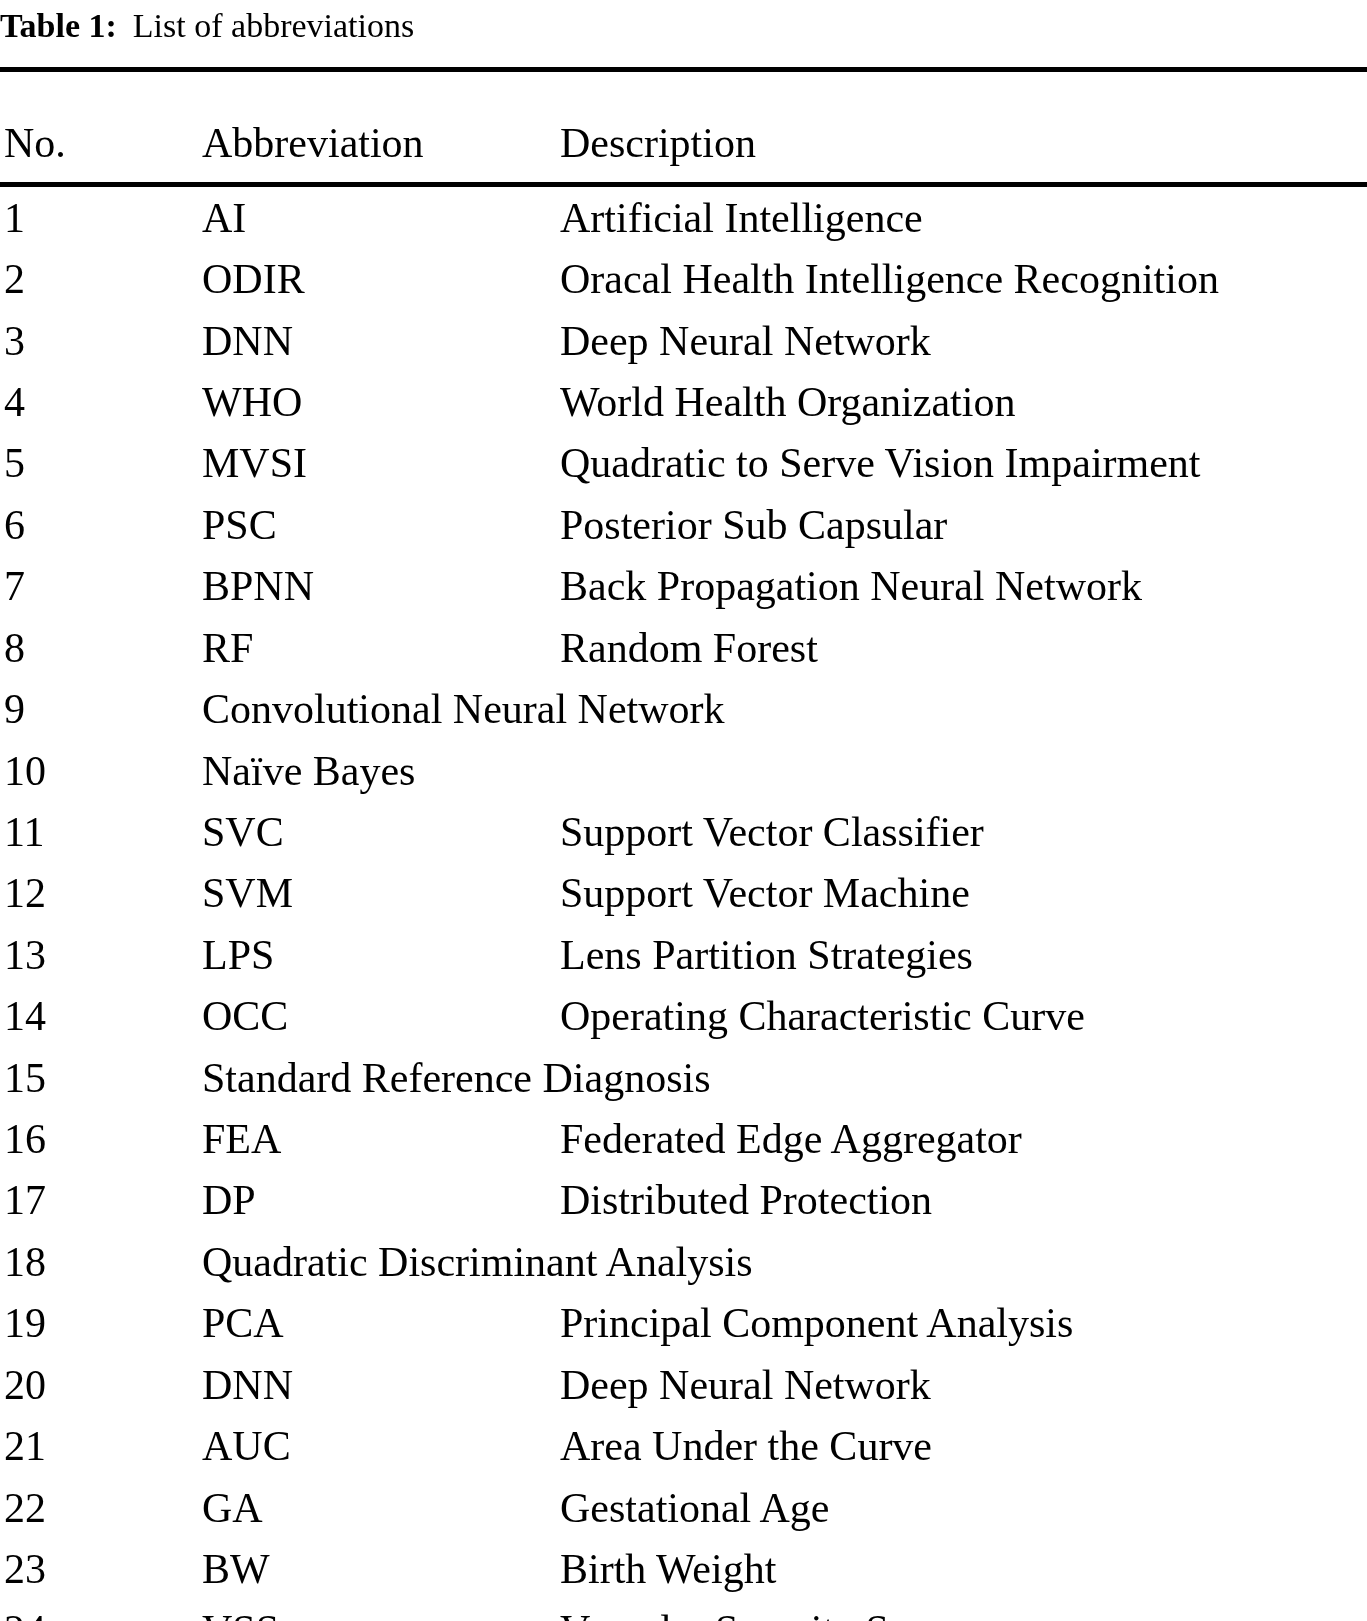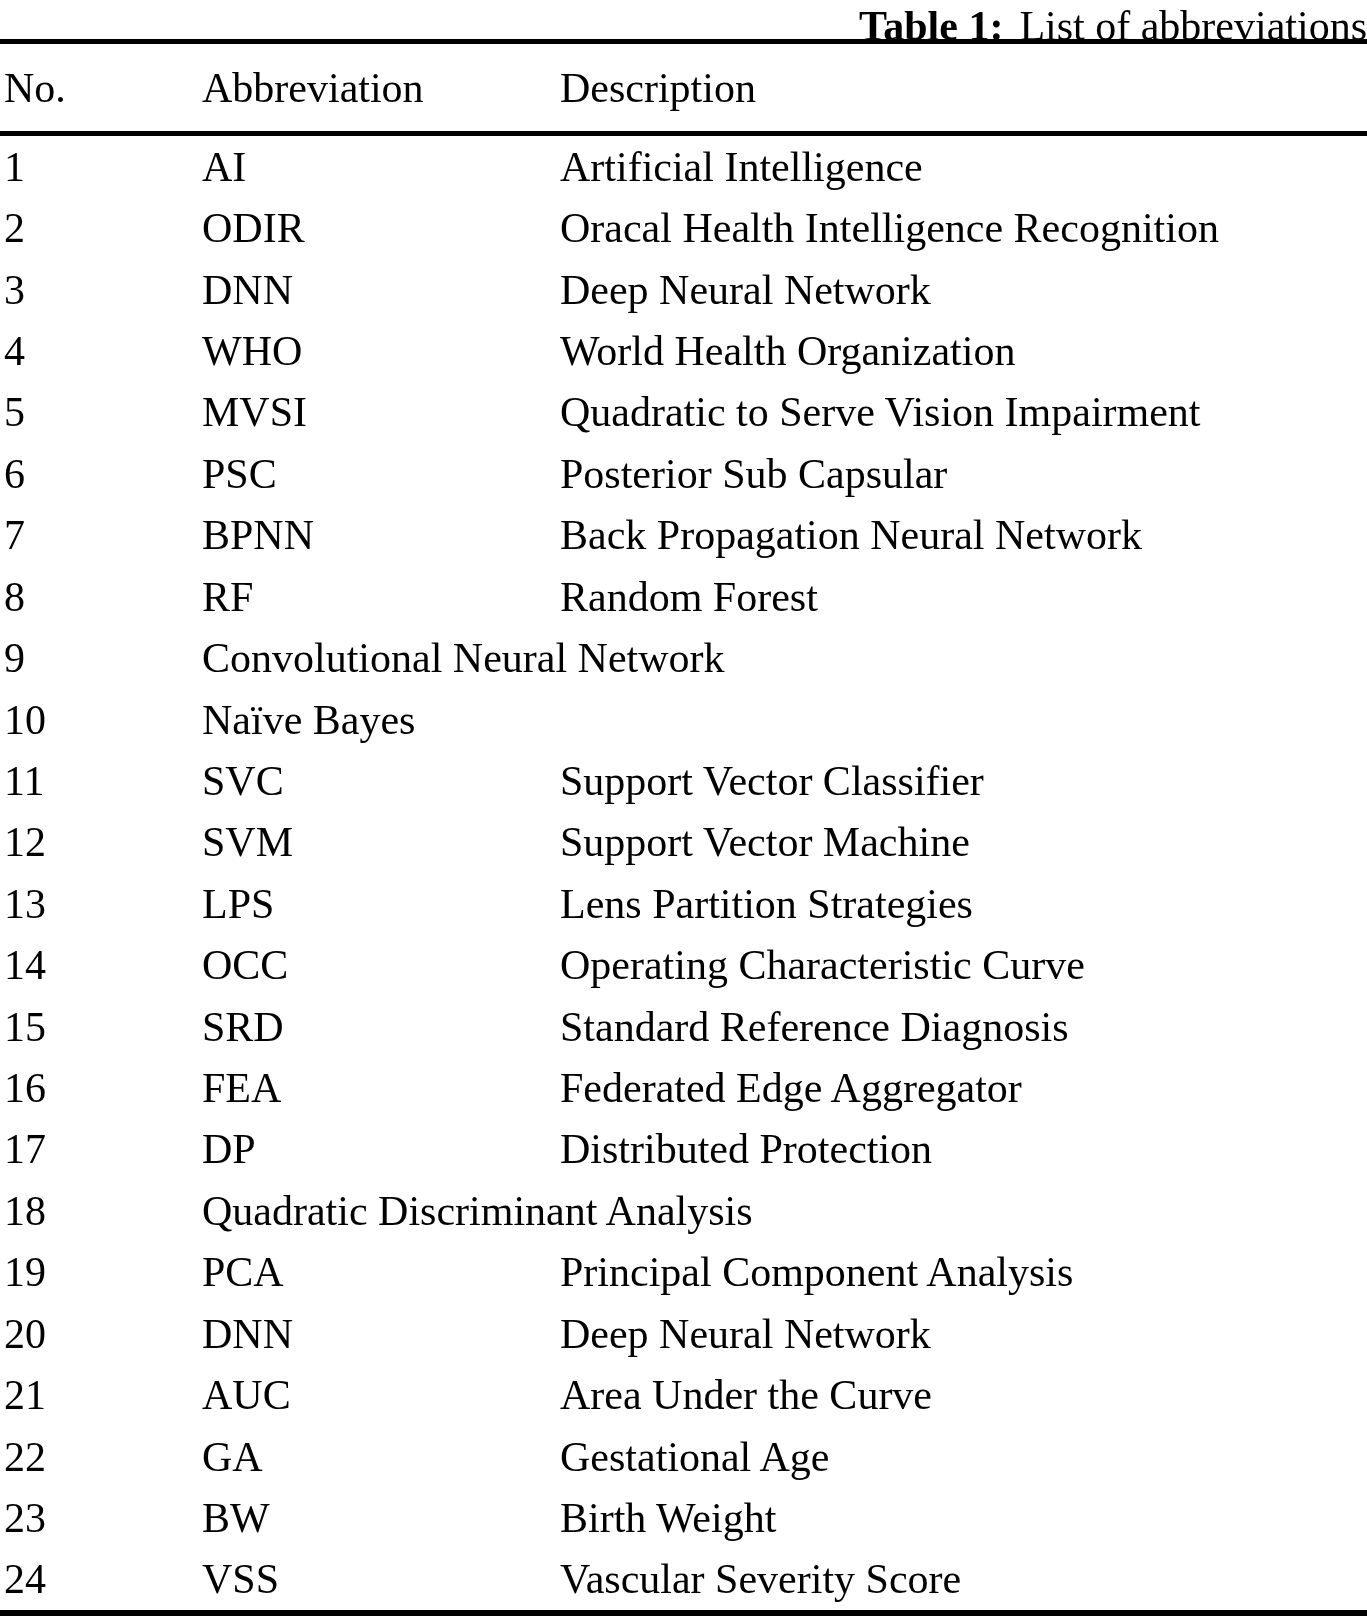--- a/index.html
+++ b/index.html
@@ -10,44 +10,45 @@
   .page {
     position: relative;
     width: 1367px;
     height: 1621px;
     background: #ffffff;
     color: #000000;
     font-family: "Liberation Serif", serif;
     overflow: hidden;
   }
   .caption {
-    height: 39px;
+    height: 67px;
     line-height: 52px;
-    text-align: right;
-    font-size: 42px;
+    text-align: left;
+    font-size: 34px;
     white-space: nowrap;
   }
   .caption .caption-label {
     font-weight: bold;
     margin-right: 16px;
   }
   .rule {
     width: 100%;
     background: #000000;
   }
   .rule-top   { height: 5px; }
   .rule-mid   { height: 5px; }
   .rule-bottom{ height: 6px; }
   .header-row {
-    height: 87px;
+    height: 78px;
     display: grid;
     grid-template-columns: 198px 358px 1fr;
     align-items: center;
     font-size: 42px;
     padding-left: 4px;
+    margin-top: 32px;
   }
   .tbody {
     height: 1474px;
     display: flex;
     flex-direction: column;
   }
   .row {
     flex: 1;
     display: grid;
     grid-template-columns: 198px 358px 1fr;
@@ -155,21 +156,20 @@
   </div>
 
   <div class="row">
     <div class="cell">14</div>
     <div class="cell">OCC</div>
     <div class="cell">Operating Characteristic Curve</div>
   </div>
 
   <div class="row">
     <div class="cell">15</div>
-    <div class="cell">SRD</div>
     <div class="cell">Standard Reference Diagnosis</div>
   </div>
 
   <div class="row">
     <div class="cell">16</div>
     <div class="cell">FEA</div>
     <div class="cell">Federated Edge Aggregator</div>
   </div>
 
   <div class="row">

